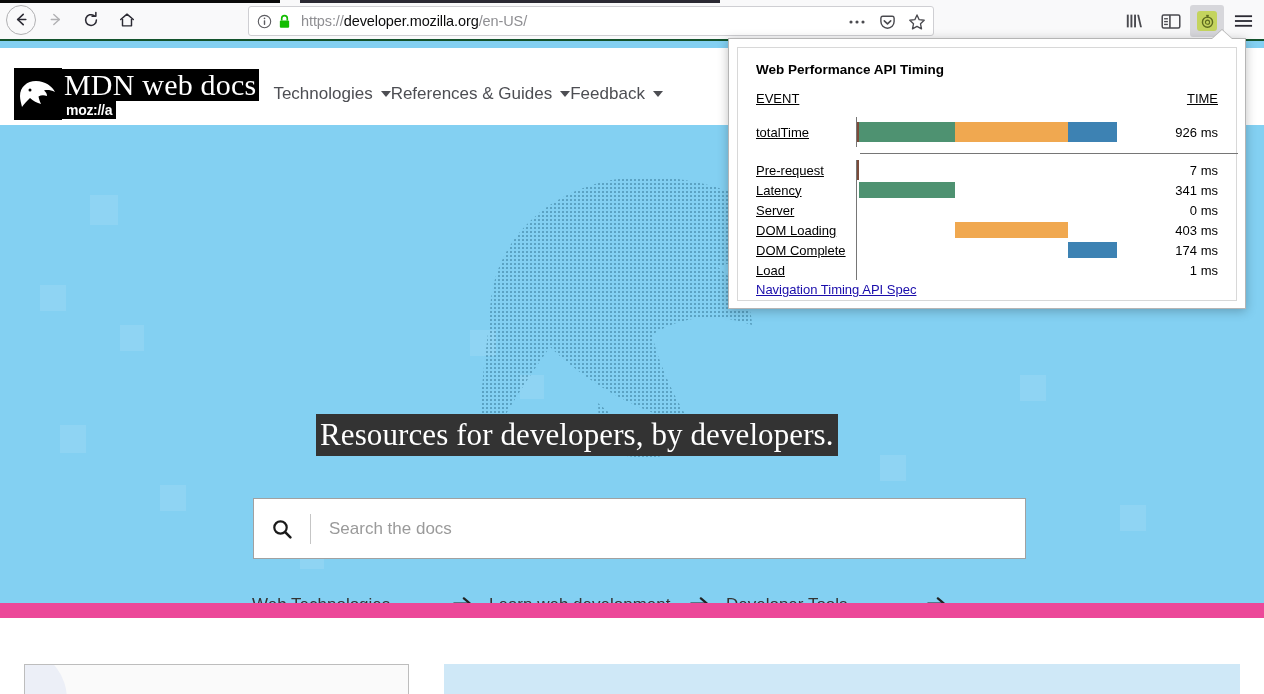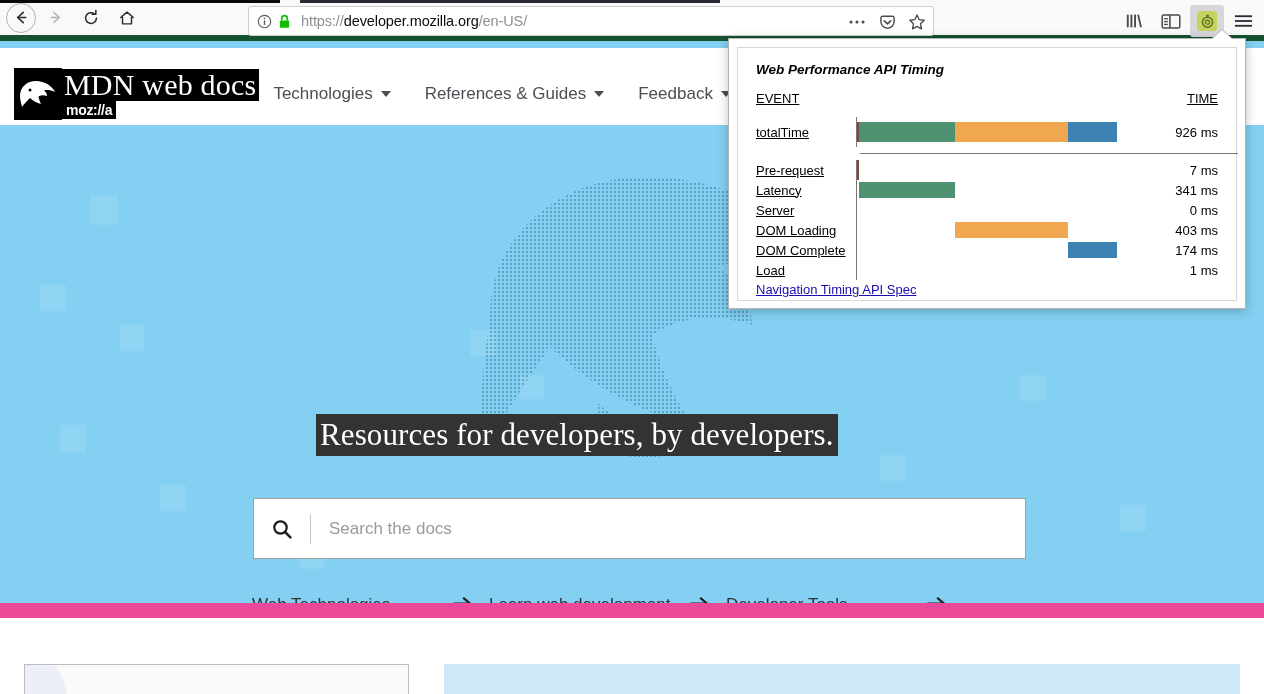--- a/index.html
+++ b/index.html
@@ -18,21 +18,21 @@
     height: 694px;
     overflow: hidden;
   }
 
   
   .browser-chrome {
     position: absolute;
     left: 0; top: 0;
     width: 1264px; height: 41px;
     background: #f9f9fa;
-    border-bottom: 6px solid #14532d;
+    border-bottom: 2px solid #14532d;
     display: flex;
     align-items: center;
     z-index: 40;
   }
   
   .tabstrip-sliver {
     position: absolute;
     left: 0; top: 0;
     width: 1264px; height: 3px;
     background: #f9f9fa;
@@ -195,21 +195,20 @@
     font-family: "Liberation Sans", sans-serif;
     font-weight: bold;
     font-size: 14px;
     line-height: 18px;
     padding: 0 4px;
     letter-spacing: -0.3px;
   }
   .mdn-nav {
     display: flex;
     align-items: center;
-    gap: 34px;
     margin-left: 14px;
   }
   .mdn-nav-item {
     display: flex;
     align-items: center;
     gap: 8px;
     font-size: 17px;
     color: #4d4e53;
     white-space: nowrap;
   }
@@ -384,21 +383,20 @@
     width: 500px; height: 254px;
     border: 1px solid #d8d8d8;
     background: #fff;
     padding: 14px 18px 0 18px;
   }
   .popup-title {
     font-size: 13.5px;
     font-weight: bold;
     color: #000;
     margin-bottom: 14px;
-    font-style: italic;
   }
 
   .perf-table { width: 100%; }
 
   .perf-head {
     display: flex;
     justify-content: space-between;
     margin-bottom: 11px;
   }
   .perf-head span {

